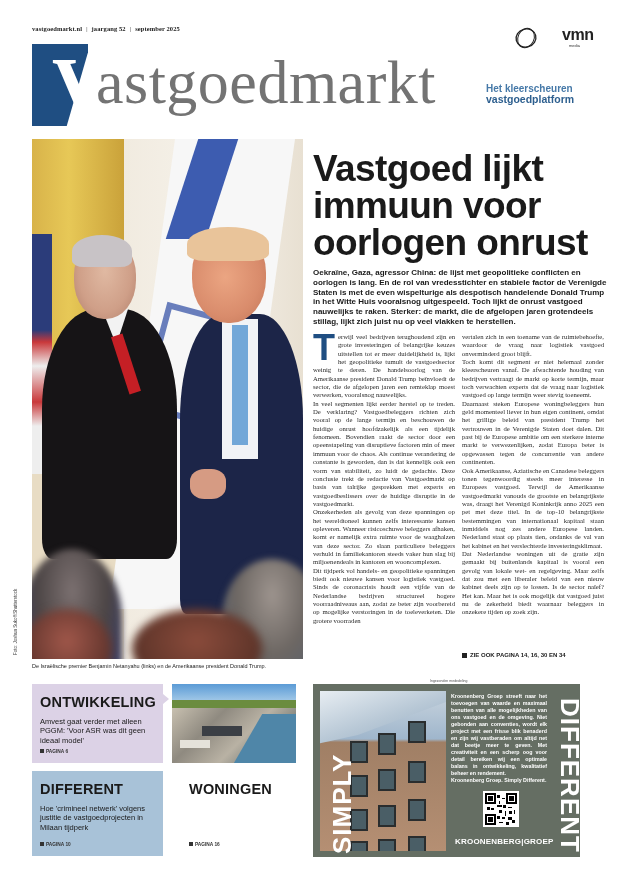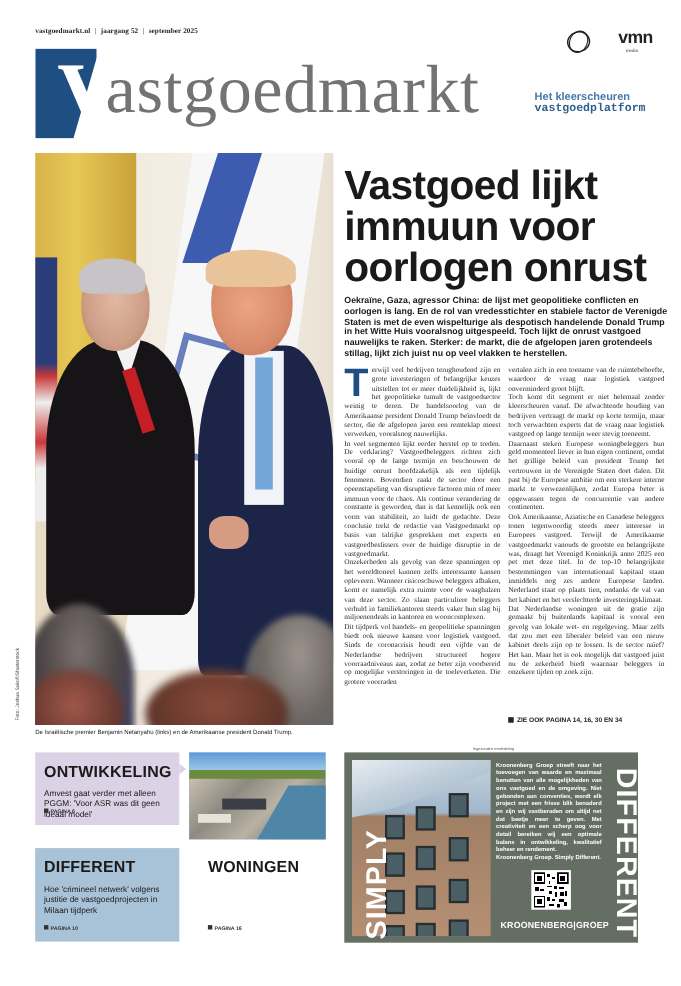--- a/index.html
+++ b/index.html
@@ -11,21 +11,21 @@
 
   .vmn-logo { position: absolute; left: 514px; top: 26px; width: 60px; height: 24px; }
   .vmn-text { position: absolute; left: 542px; top: 26px; font-family: "Liberation Sans", sans-serif; font-weight: bold; font-size: 16px; color: #222; letter-spacing: -0.5px; margin-left: 20px; }
   .vmn-sub { position: absolute; left: 569px; top: 43px; font-family: "Liberation Sans", sans-serif; font-size: 4px; color: #333; }
 
   .mast-block { position: absolute; left: 32px; top: 44px; width: 56px; height: 82px; background: #1f4e82; clip-path: polygon(0 0, 100% 0, 100% 10%, 62% 100%, 0 100%); }
   .mast-V { position: absolute; left: 52px; top: 46px; font-family: "Liberation Serif", serif; font-size: 80px; line-height: 80px; color: #ffffff; font-weight: bold; }
   .mast-word { position: absolute; left: 96px; top: 51px; font-family: "Liberation Serif", serif; font-size: 62px; line-height: 62px; color: #737373; letter-spacing: 0.5px; }
   .mast-tag { position: absolute; left: 486px; top: 83px; font-family: "Liberation Sans", sans-serif; color: #2d5f8f; line-height: 11px; }
   .mast-tag .t1 { font-size: 10px; font-weight: bold; display: block; color: #4679a8; }
-  .mast-tag .t2 { font-size: 10.5px; font-weight: bold; display: block; font-family: Liberation Mono, monospace; color: #2d5f8f; }
+  .mast-tag .t2 { font-size: 10.5px; font-weight: bold; display: block; font-family: Liberation Sans, sans-serif; color: #2d5f8f; }
 
   
   .photo { position: absolute; left: 32px; top: 139px; width: 271px; height: 520px; overflow: hidden; background: #e8dcc4; }
   .photo .curtain { position: absolute; left: 0; top: 0; width: 92px; height: 300px; background: linear-gradient(90deg, #d8b34a 0%, #e7c857 40%, #caa23a 100%); }
   .photo .wall { position: absolute; left: 92px; top: 0; width: 179px; height: 520px; background: linear-gradient(90deg, #f1ebe0, #f6f2ea 50%, #e8e0d2); }
   .photo .flagwhite { position: absolute; left: 110px; top: 0; width: 120px; height: 470px; background: #f7f7f7; transform: skewX(-8deg); }
   .photo .flagstripe { position: absolute; left: 150px; top: 0; width: 40px; height: 100px; background: #3d5cb0; transform: skewX(-18deg); }
   .photo .usflag { position: absolute; left: 0; top: 95px; width: 20px; height: 240px; background: linear-gradient(180deg, #2b3c7a 0%, #2b3c7a 40%, #c9383a 45%, #eee 55%, #c9383a 70%, #eee 80%); }
   .photo .star { position: absolute; left: 120px; top: 170px; width: 70px; height: 110px; border: 6px solid #3a55a8; transform: rotate(15deg); opacity: .75; }
   .photo .p1-head { position: absolute; left: 42px; top: 100px; width: 62px; height: 80px; background: radial-gradient(ellipse at 50% 40%, #e0b9a2 0%, #cf9f88 60%, #b07e6a 100%); border-radius: 45% 45% 48% 48%; }
@@ -59,21 +59,21 @@
   .dropcap { float: left; font-family: "Liberation Sans", sans-serif; font-weight: bold; font-size: 36px; line-height: 28px; color: #1f4e82; margin: 1px 3px 0 0; }
   .see-also { position: absolute; left: 462px; top: 652px; font-family: "Liberation Sans", sans-serif; font-weight: bold; font-size: 6px; color: #222; }
   .see-also .arrow { display: inline-block; width: 5px; height: 5px; background: #222; margin-right: 3px; vertical-align: -0.5px; }
 
   
   .teaser { position: absolute; font-family: "Liberation Sans", sans-serif; padding: 10px 8px; }
   .teaser .cat { font-weight: bold; font-size: 14.5px; letter-spacing: 0.2px; color: #1a1a1a; display: block; margin-bottom: 7px; }
   .teaser .title { font-weight: normal; font-size: 7.5px; line-height: 9.3px; color: #1a1a1a; display: block; }
   .teaser .page { position: absolute; left: 8px; bottom: 9px; font-weight: bold; font-size: 4.8px; color: #333; }
   .teaser .page .arrow { display: inline-block; width: 4px; height: 4px; background: #333; margin-right: 2px; }
-  .t-ontw { left: 32px; top: 684px; width: 131px; height: 66px; background: #dcd2e6; }
+  .t-ontw { left: 32px; top: 684px; width: 131px; height: 79px; background: #dcd2e6; }
   .t-gov { left: 32px; top: 771px; width: 131px; height: 85px; background: #a8c2d8; }
   .t-won { left: 168px; top: 771px; width: 131px; height: 85px; background: #ffffff; margin-left: 13px; }
   .aerial { position: absolute; left: 172px; top: 684px; width: 124px; height: 79px; overflow: hidden; background: #6fa9d8; }
   .aerial .sky { position: absolute; left: 0; top: 0; width: 100%; height: 18px; background: linear-gradient(180deg, #5b9bd6, #a6cbe8); }
   .aerial .green { position: absolute; left: 0; top: 16px; width: 100%; height: 10px; background: #6b8c3f; }
   .aerial .land { position: absolute; left: 0; top: 24px; width: 100%; height: 60px; background: linear-gradient(135deg, #c8c0b0 0%, #8f8a80 30%, #b9b2a4 55%, #6f7470 80%); }
   .aerial .water { position: absolute; left: 70px; top: 30px; width: 80px; height: 70px; background: #4f86a8; transform: skewX(-30deg); }
   .aerial .b1 { position: absolute; left: 30px; top: 42px; width: 40px; height: 10px; background: #3b3f45; }
   .aerial .b2 { position: absolute; left: 8px; top: 56px; width: 30px; height: 8px; background: #e5e2da; }
   .aerial-notch { position: absolute; left: 163px; top: 694px; width: 0; height: 0; border-top: 5px solid transparent; border-bottom: 5px solid transparent; border-right: 6px solid #dcd2e6; transform: rotate(180deg); }

